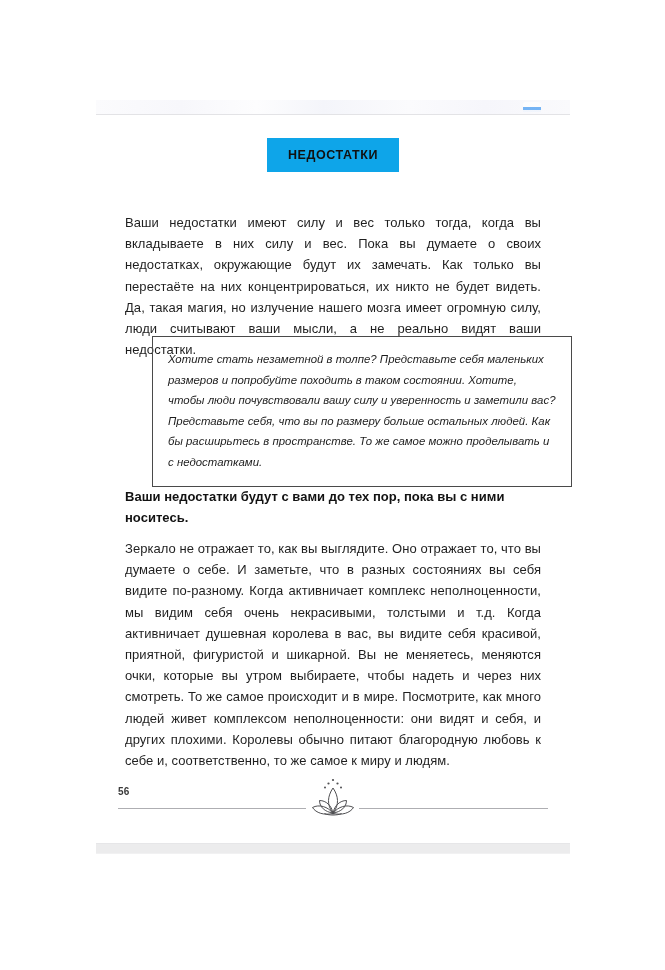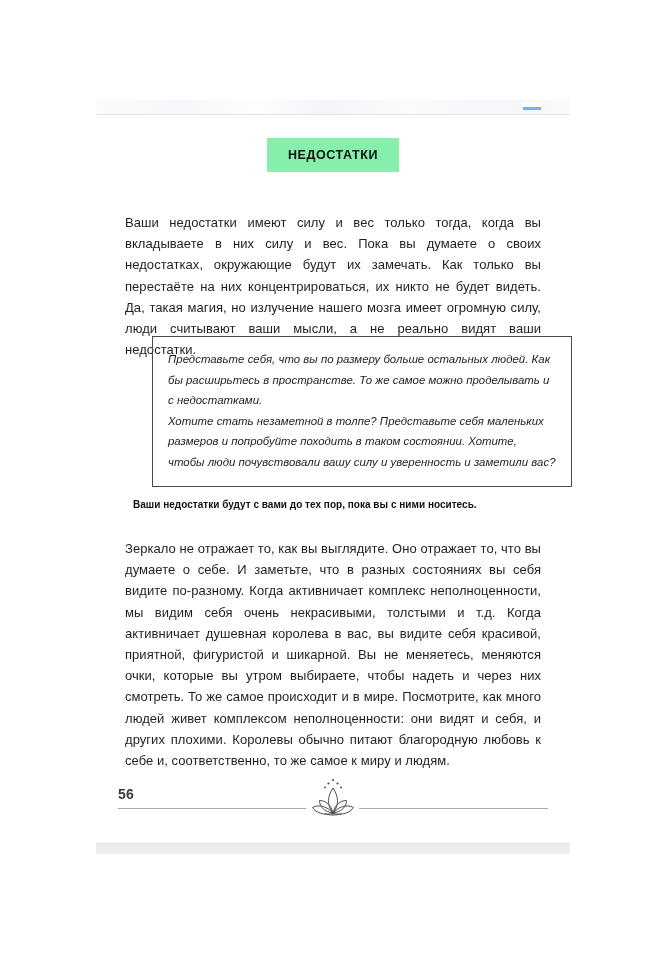--- a/index.html
+++ b/index.html
@@ -72,21 +72,21 @@
   
   .title-wrap {
     position: absolute;
     left: 0;
     top: 20px;
     width: 474px;
     text-align: center;
   }
   .title-chip {
     display: inline-block;
-    background: #86efac;
+    background: #0ea5e9;
     color: #111111;
     font-weight: bold;
     font-size: 12.5px;
     letter-spacing: .6px;
     padding: 11px 21px 10px 21px;
     line-height: 1;
   }
 
   
   .col {
@@ -102,22 +102,22 @@
     text-justify: inter-word;
     color: #1f1f1f;
     letter-spacing: .05px;
   }
   p.body.lead  { position: absolute; top: 94px; }
   p.body.tail  { position: absolute; top: 420px; }
 
   .bold-line {
     position: absolute;
     top: 368px;
-    margin: 8px;
-    font-size: 10px;
+    margin: 0;
+    font-size: 13px;
     line-height: 21px;
     font-weight: bold;
     color: #121212;
     letter-spacing: .02px;
   }
 
   
   .callout {
     position: absolute;
     left: 27px;
@@ -141,21 +141,21 @@
     position: absolute;
     left: 0;
     top: 654px;
     width: 474px;
     height: 68px;
   }
   .folio {
     position: absolute;
     left: 22px;
     top: 14px;
-    font-size: 14px;
+    font-size: 10px;
     font-weight: bold;
     color: #3a3a3a;
     letter-spacing: .2px;
   }
   .rule {
     position: absolute;
     top: 36px;
     height: 1px;
     background: #aeaeb2;
   }
@@ -180,22 +180,22 @@
 
   <div class="title-wrap">
     <span class="title-chip">НЕДОСТАТКИ</span>
   </div>
 
   <div class="col">
 
     <p class="body lead">Ваши недостатки имеют силу и вес только тогда, когда вы вкладываете в них силу и вес. Пока вы думаете о своих недостатках, окружающие будут их замечать. Как только вы перестаёте на них концентрироваться, их никто не будет видеть. Да, такая магия, но излучение нашего мозга имеет огромную силу, люди считывают ваши мысли, а не реально видят ваши недостатки.</p>
 
     <div class="callout">
+      <p>Хотите стать незаметной в толпе? Представьте себя маленьких размеров и попробуйте походить в таком состоянии. Хотите, чтобы люди почувствовали вашу силу и уверенность и заметили вас?</p>
       <p>Представьте себя, что вы по размеру больше остальных людей. Как бы расширьтесь в пространстве. То же самое можно проделывать и с недостатками.</p>
-      <p>Хотите стать незаметной в толпе? Представьте себя маленьких размеров и попробуйте походить в таком состоянии. Хотите, чтобы люди почувствовали вашу силу и уверенность и заметили вас?</p>
     </div>
 
     <p class="bold-line">Ваши недостатки будут с вами до тех пор, пока вы с ними носитесь.</p>
 
     <p class="body tail">Зеркало не отражает то, как вы выглядите. Оно отражает то, что вы думаете о себе. И заметьте, что в разных состояниях вы себя видите по-разному. Когда активничает комплекс неполноценности, мы видим себя очень некрасивыми, толстыми и т.д. Когда активничает душевная королева в вас, вы видите себя красивой, приятной, фигуристой и шикарной. Вы не меняетесь, меняются очки, которые вы утром выбираете, чтобы надеть и через них смотреть. То же самое происходит и в мире. Посмотрите, как много людей живет комплексом неполноценности: они видят и себя, и других плохими. Королевы обычно питают благородную любовь к себе и, соответственно, то же самое к миру и людям.</p>
 
   </div>
 
   <div class="footer">
     <span class="folio">56</span>

